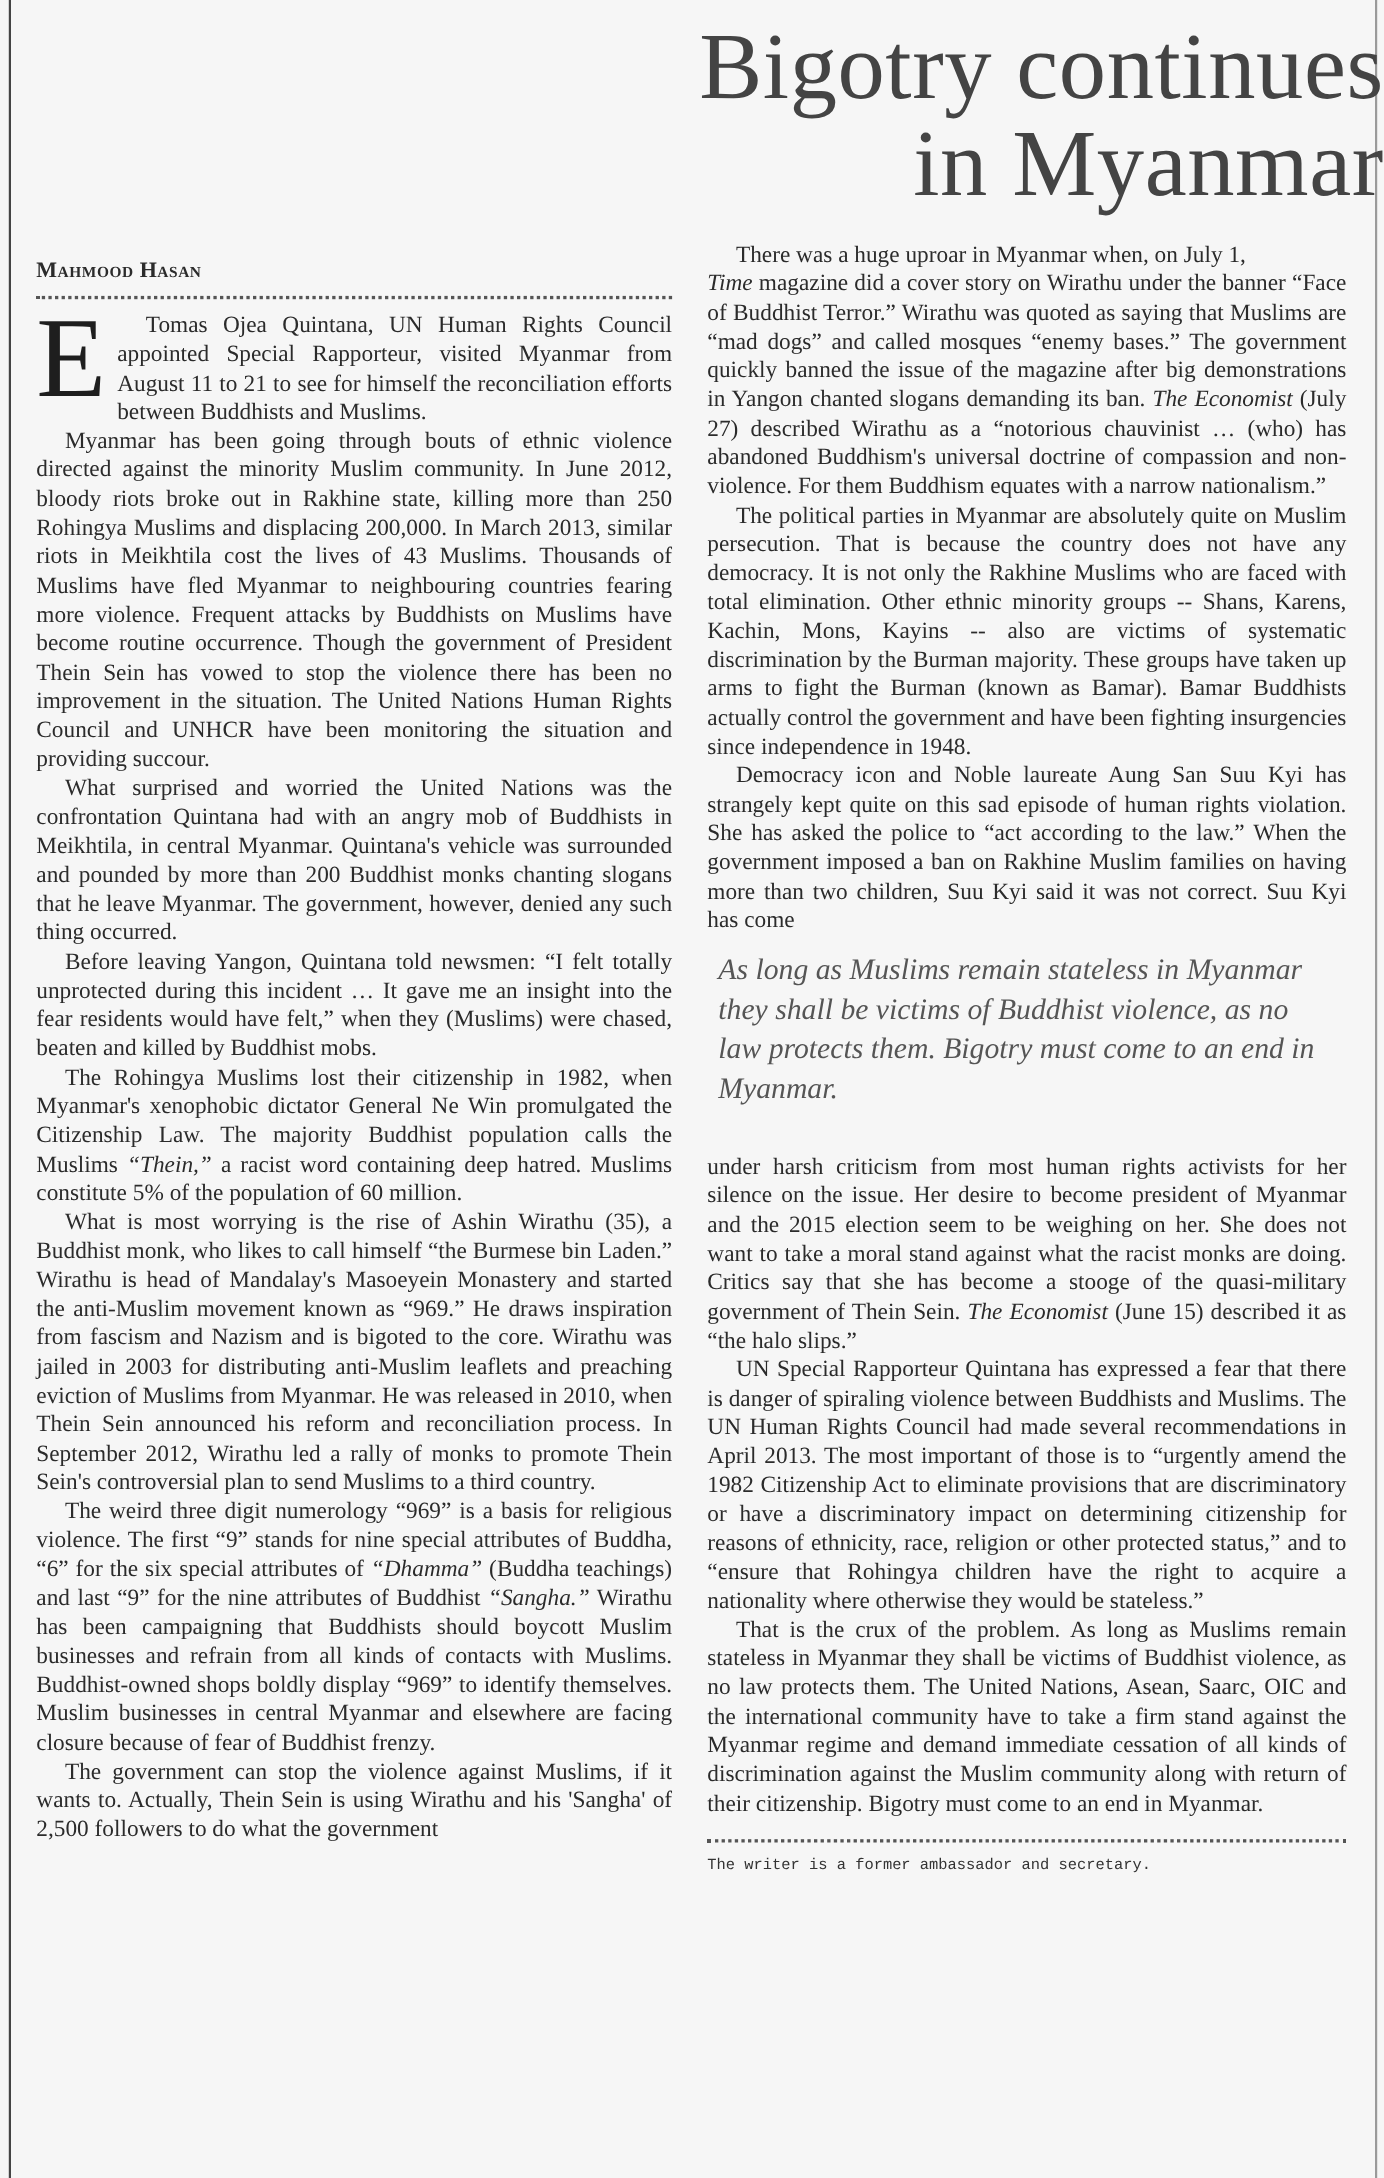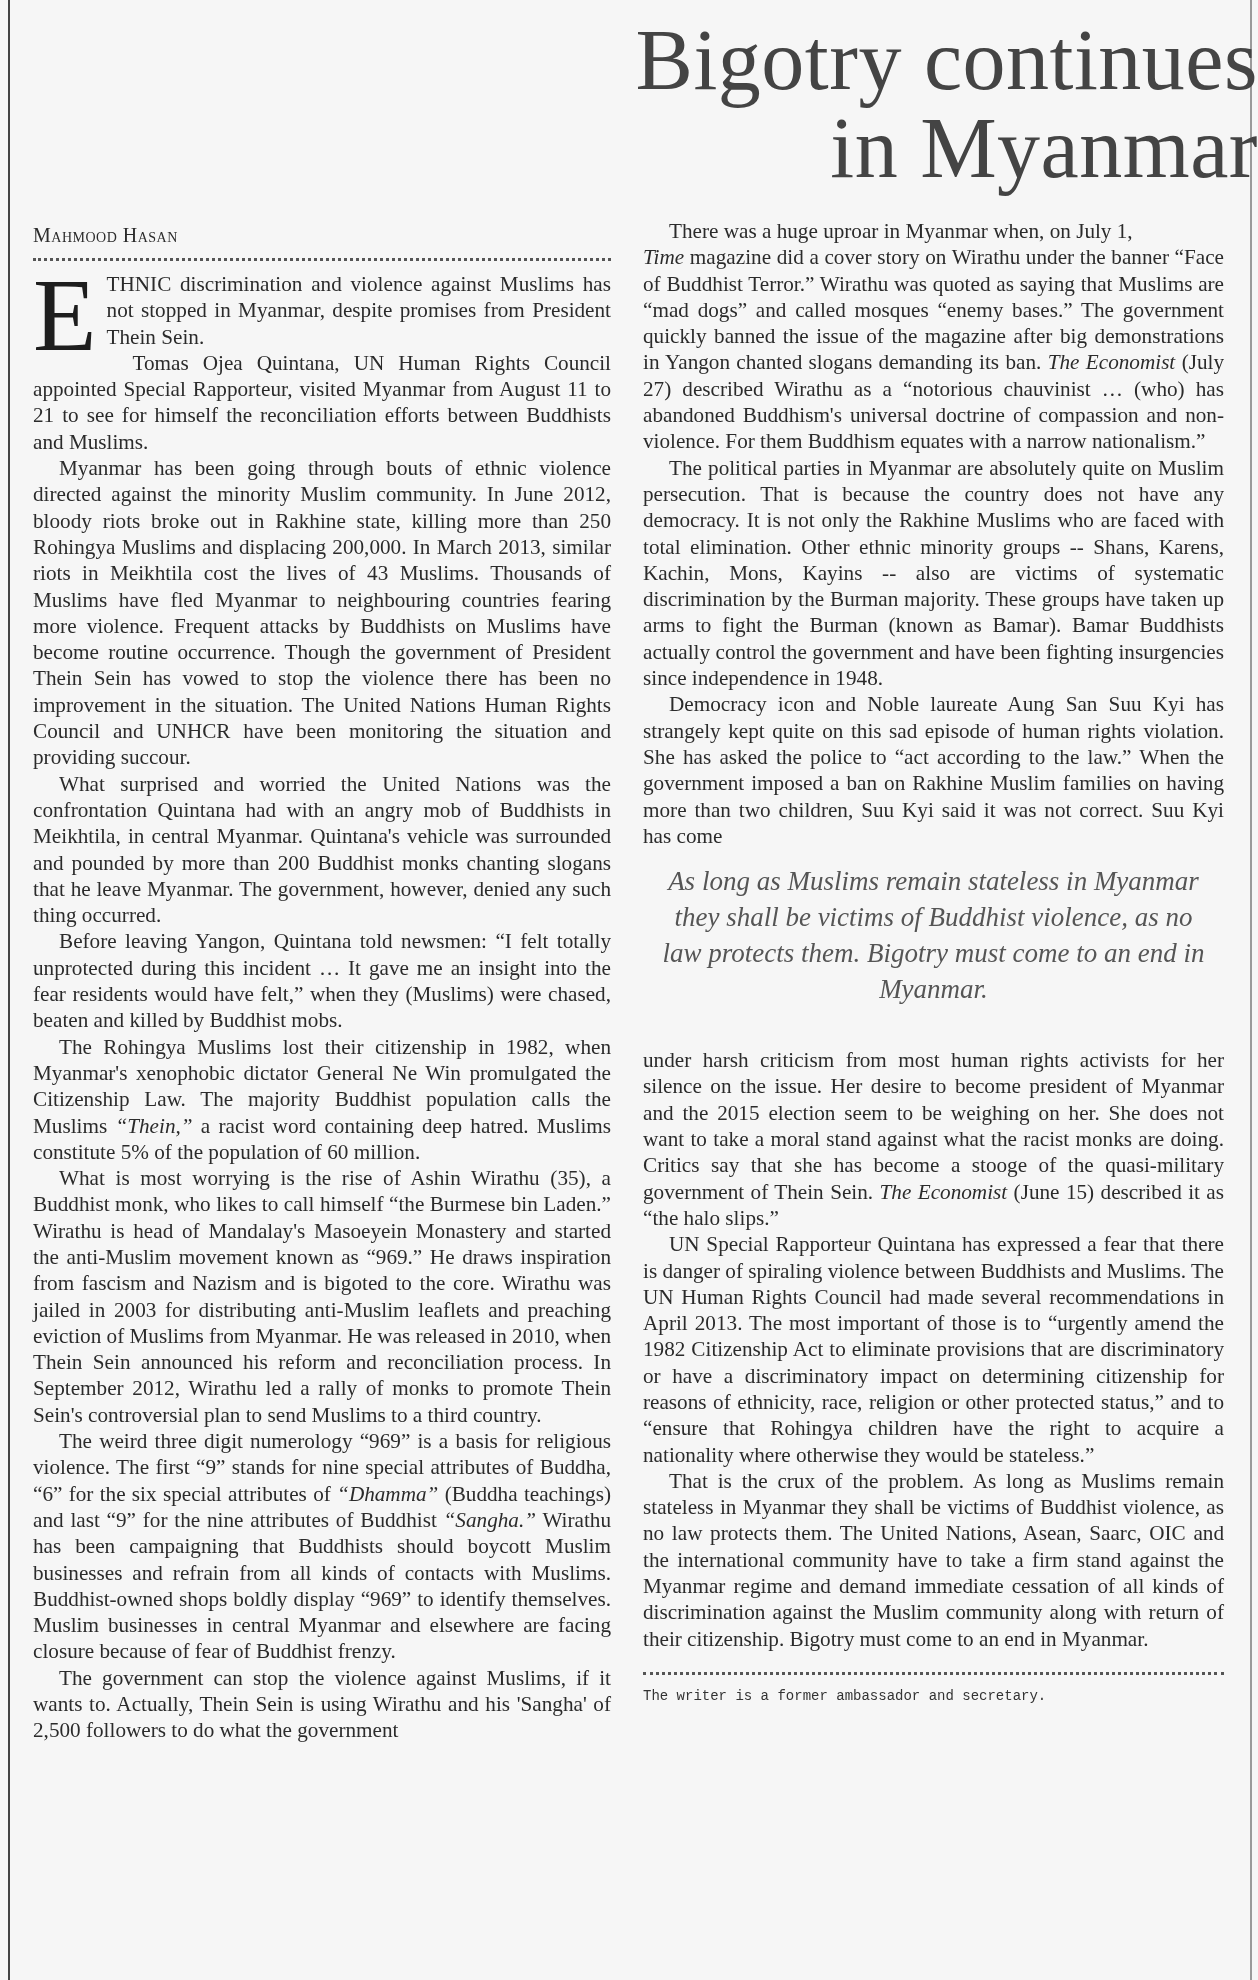--- a/index.html
+++ b/index.html
@@ -20,35 +20,35 @@
     text-align: right; font-size: 86px; line-height: 88px;
     color: #444; font-weight: normal; margin: 0; letter-spacing: 0.5px;
   }
   .col {
     position: absolute; top: 218px;
     font-size: 21.2px; line-height: 26.3px; text-align: justify; color: #2b2b2b;
   }
   .col-left { left: 33px; width: 578px; }
   .col-right { left: 643px; width: 581px; top: 218px; }
   .byline {
-    font-size: 20px; letter-spacing: 0.5px; font-variant: small-caps; font-weight: normal;
-    color: #2b2b2b; margin: 4px 0 10px 0; height: 26px;
+    font-size: 20px; letter-spacing: 0.5px; font-variant: small-caps; font-weight: bold;
+    color: #2b2b2b; margin: 15px 0 10px 0; height: 26px;
   }
   .dots {
     border-top: 3px dotted #555; height: 0; margin: 0 0 10px 0;
   }
   p { margin: 0; text-indent: 26px; }
   p.first { text-indent: 0; }
   .dropcap {
     float: left; font-size: 104px; line-height: 80px; margin: 4px 10px 0 0;
     color: #1e1e1e; font-weight: normal;
   }
   i { font-style: italic; }
   .pullquote {
-    margin: 14px 0 40px 0; text-align: center; font-style: italic;
+    margin: 14px 0 40px 0; text-align: left; font-style: italic;
     font-size: 27px; line-height: 36px; color: #555; padding: 0 10px;
   }
   .footer-dots { border-top: 3px dotted #555; margin: 20px 0 8px 0; }
   .footnote {
     font-family: Liberation Mono, monospace; font-size: 14px; color: #333; text-indent: 0;
   }
 </style>
 </head>
 <body>
 
@@ -58,21 +58,21 @@
 <h1 class="headline">
   <span>Bigotry continues</span><br>
   <span>in Myanmar</span>
 </h1>
 
 <div class="col col-left">
   <div class="byline">Mahmood Hasan</div>
   <div class="dots"></div>
 
   <p class="first">
-    <span class="dropcap">E</span><span>THNIC discrimination and violence against Muslims has not stopped in Myanmar, despite promises from President Thein Sein.</span>
+    <span class="dropcap">E</span>
   </p>
   <p>Tomas Ojea Quintana, UN Human Rights Council appointed Special Rapporteur, visited Myanmar from August 11 to  21 to see for himself the reconciliation efforts between Buddhists and Muslims.</p>
   <p>Myanmar has been going through bouts of ethnic violence directed against the minority Muslim community. In June 2012, bloody riots broke out in Rakhine state, killing more than 250 Rohingya Muslims and displacing 200,000. In March 2013, similar riots in Meikhtila cost the lives of 43 Muslims. Thousands of Muslims have fled Myanmar to neighbouring countries fearing more violence. Frequent attacks by Buddhists on Muslims have become routine occurrence. Though the government of President Thein Sein has vowed to stop the violence there has been no improvement in the situation. The United Nations Human Rights Council and UNHCR have been monitoring the situation and providing succour.</p>
   <p>What surprised and worried the United Nations was the confrontation Quintana had with an angry mob of Buddhists in Meikhtila, in central Myanmar. Quintana's vehicle was surrounded and pounded by more than 200 Buddhist monks chanting slogans that he leave Myanmar. The government, however, denied any such thing occurred.</p>
   <p>Before leaving Yangon, Quintana told newsmen: “I felt totally unprotected during this incident … It gave me an insight into the fear residents would have felt,” when they (Muslims) were chased, beaten and killed by Buddhist mobs.</p>
   <p><span>The Rohingya Muslims lost their citizenship in 1982, when Myanmar's xenophobic dictator General Ne Win promulgated the Citizenship Law. The majority Buddhist population calls the Muslims </span><i>“Thein,”</i><span> a racist word containing deep hatred. Muslims constitute 5% of the population of 60 million.</span></p>
   <p>What is most worrying is the rise of Ashin Wirathu (35), a Buddhist monk, who likes to call himself “the Burmese bin Laden.” Wirathu is head of Mandalay's Masoeyein Monastery and started the anti-Muslim movement known as “969.” He draws inspiration from fascism and Nazism and is bigoted to the core. Wirathu was jailed in 2003 for distributing anti-Muslim leaflets and preaching eviction of Muslims from Myanmar. He was released in 2010, when Thein Sein announced his reform and reconciliation process. In September 2012, Wirathu led a rally of monks to promote Thein Sein's controversial plan to send Muslims to a third country.</p>
   <p><span>The weird three digit numerology “969” is a basis for religious violence. The first “9” stands for nine special attributes of Buddha, “6” for the six special attributes of </span><i>“Dhamma”</i><span> (Buddha teachings) and last “9” for the nine attributes of  Buddhist </span><i>“Sangha.”</i><span>  Wirathu has been campaigning that Buddhists should boycott Muslim businesses and refrain from all kinds of contacts with Muslims. Buddhist-owned shops boldly display “969” to identify themselves. Muslim businesses in central Myanmar and elsewhere are facing closure because of fear of Buddhist frenzy.</span></p>
   <p>The government can stop the violence against Muslims, if it wants to. Actually, Thein Sein is using Wirathu and his 'Sangha' of 2,500 followers to do what the government</p>
 </div>

